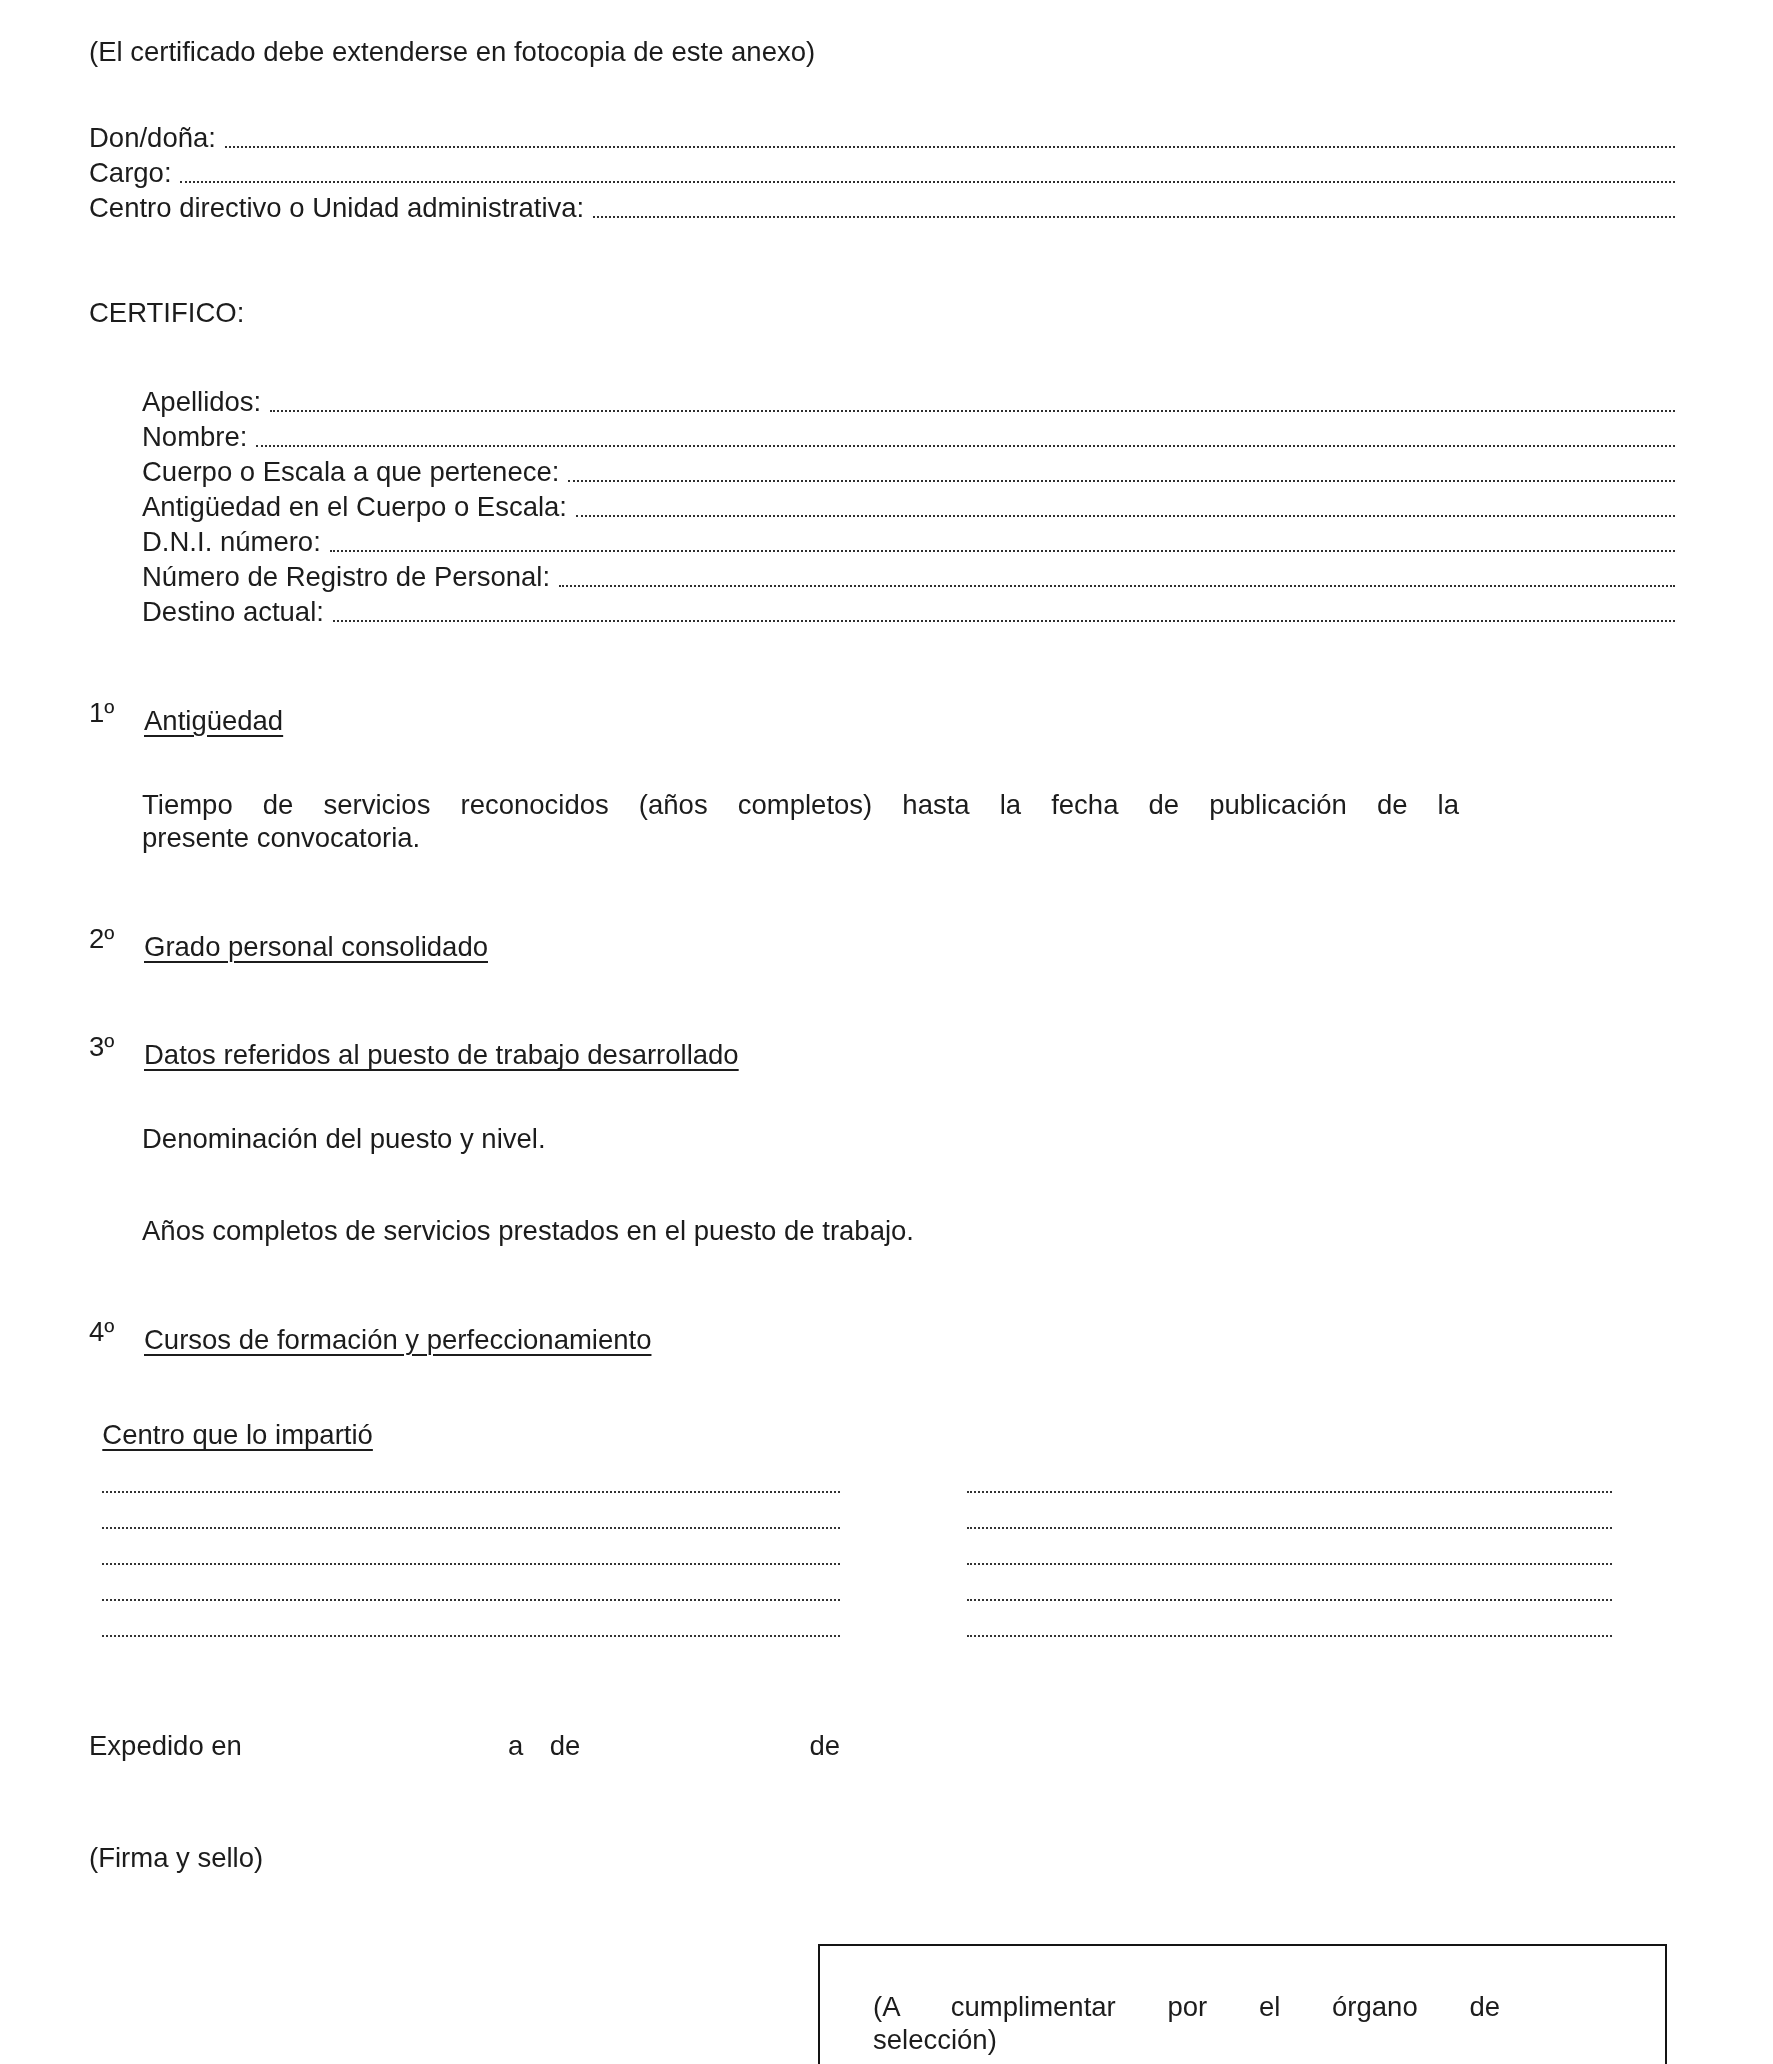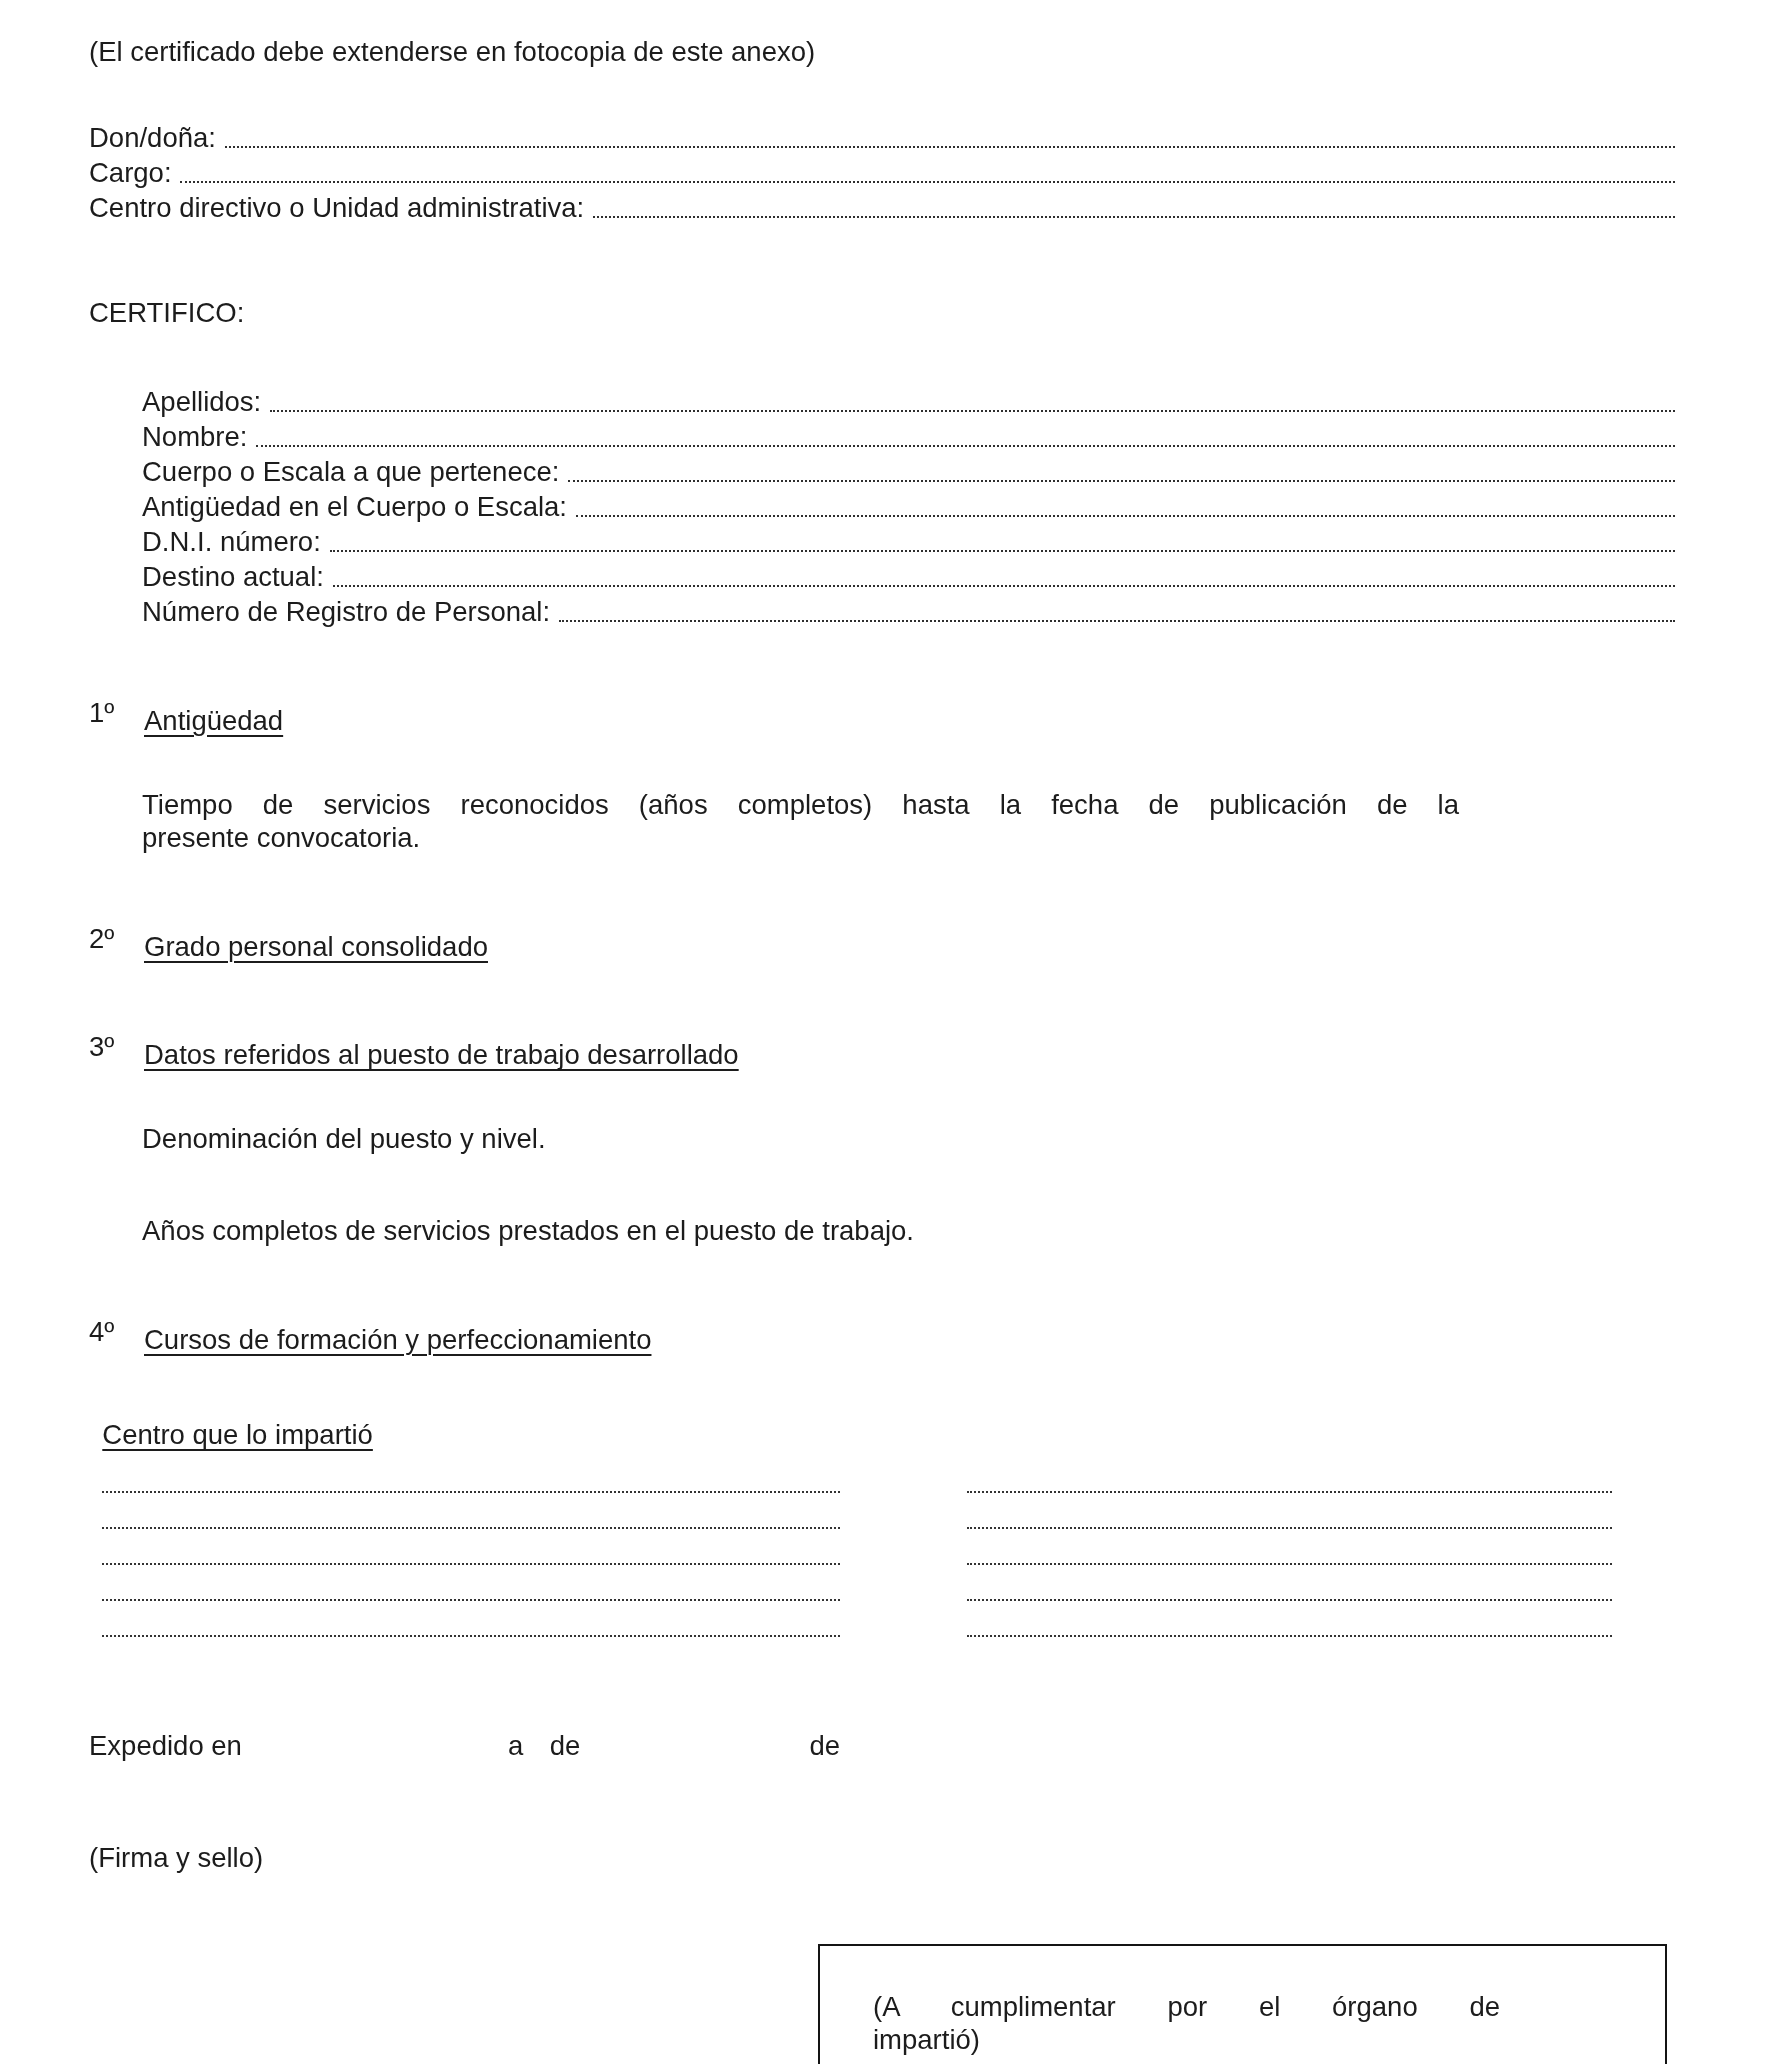--- a/index.html
+++ b/index.html
@@ -112,25 +112,25 @@
     </div>
     <div class="hfield">
       <span class="label">Antigüedad en el Cuerpo o Escala:</span>
       <span class="dotfill"></span>
     </div>
     <div class="hfield">
       <span class="label">D.N.I. número:</span>
       <span class="dotfill"></span>
     </div>
     <div class="hfield">
+      <span class="label">Número de Registro de Personal:</span>
+      <span class="dotfill"></span>
+    </div>
+    <div class="hfield">
       <span class="label">Destino actual:</span>
-      <span class="dotfill"></span>
-    </div>
-    <div class="hfield">
-      <span class="label">Número de Registro de Personal:</span>
       <span class="dotfill"></span>
     </div>
   </div>
 
   <div class="section">
     <span class="snum">1º</span>
     <span class="ul">Antigüedad</span>
   </div>
   <div class="para">
     <div class="jl">Tiempo de servicios reconocidos (años completos) hasta la fecha de publicación de la</div>
@@ -187,19 +187,19 @@
 
   <div class="issued">
     <span>Expedido en</span><span class="i-a">a</span><span class="i-de1">de</span><span class="i-de2">de</span>
   </div>
 
   <p class="signature">(Firma y sello)</p>
 
   <div class="selbox">
     <div class="selnote">
       <div class="jl">(A cumplimentar por el órgano de</div>
-      <div>impartió)</div>
+      <div>selección)</div>
     </div>
 
   </div>
 
 </div>
 
 
 </body></html>

